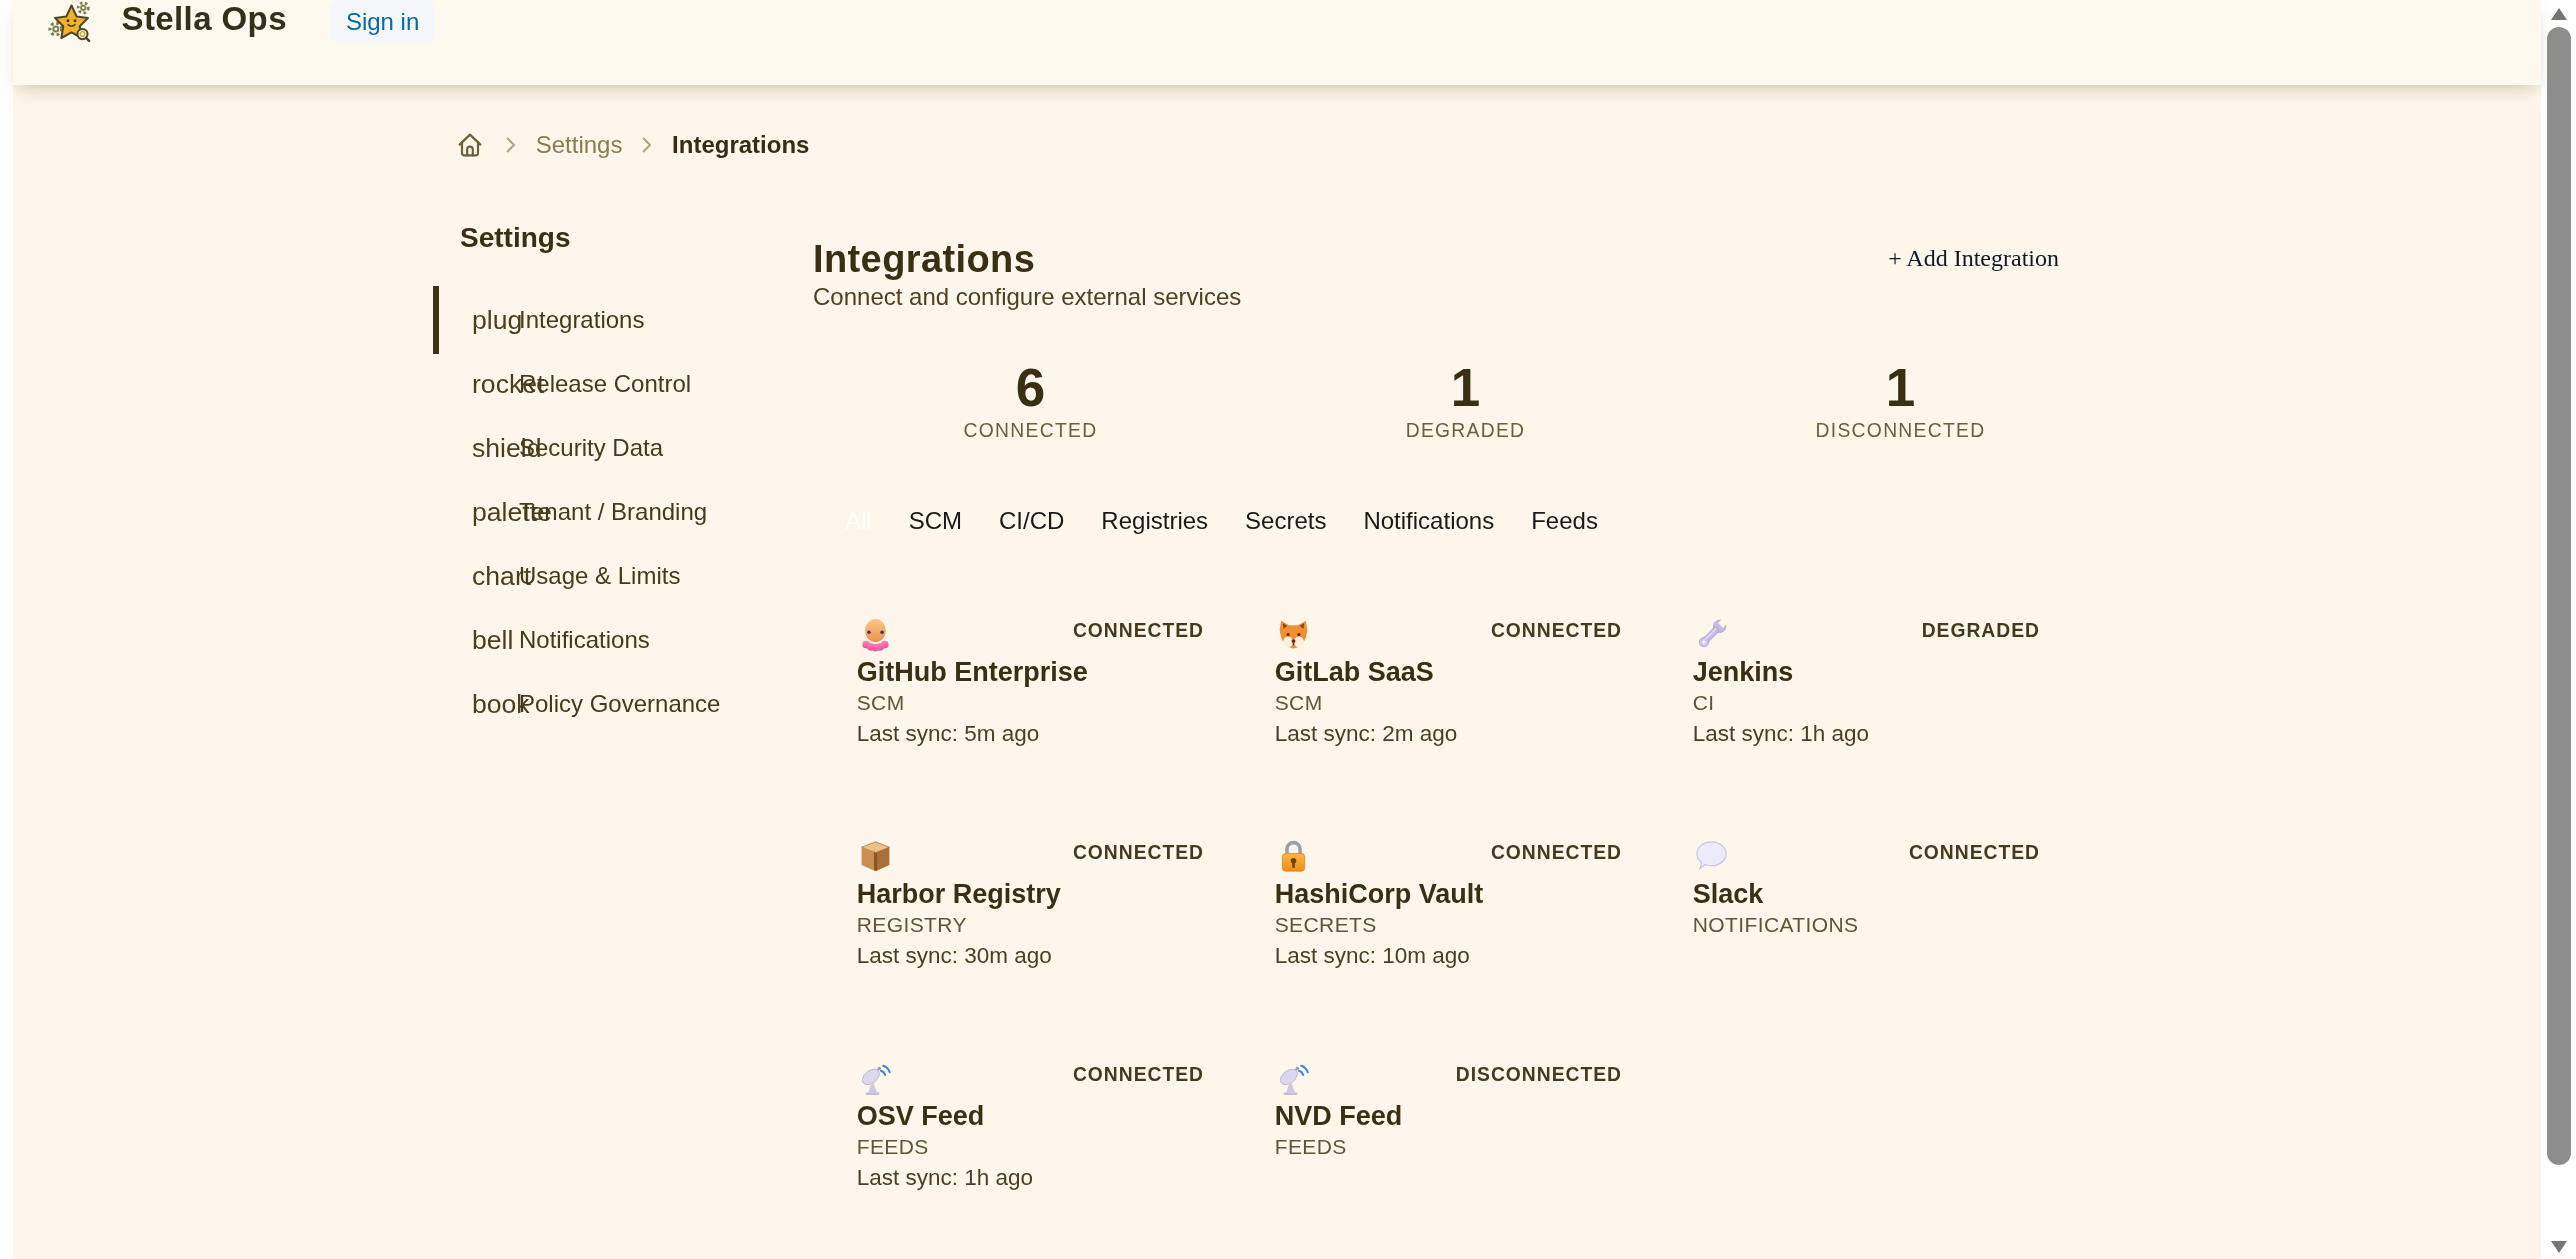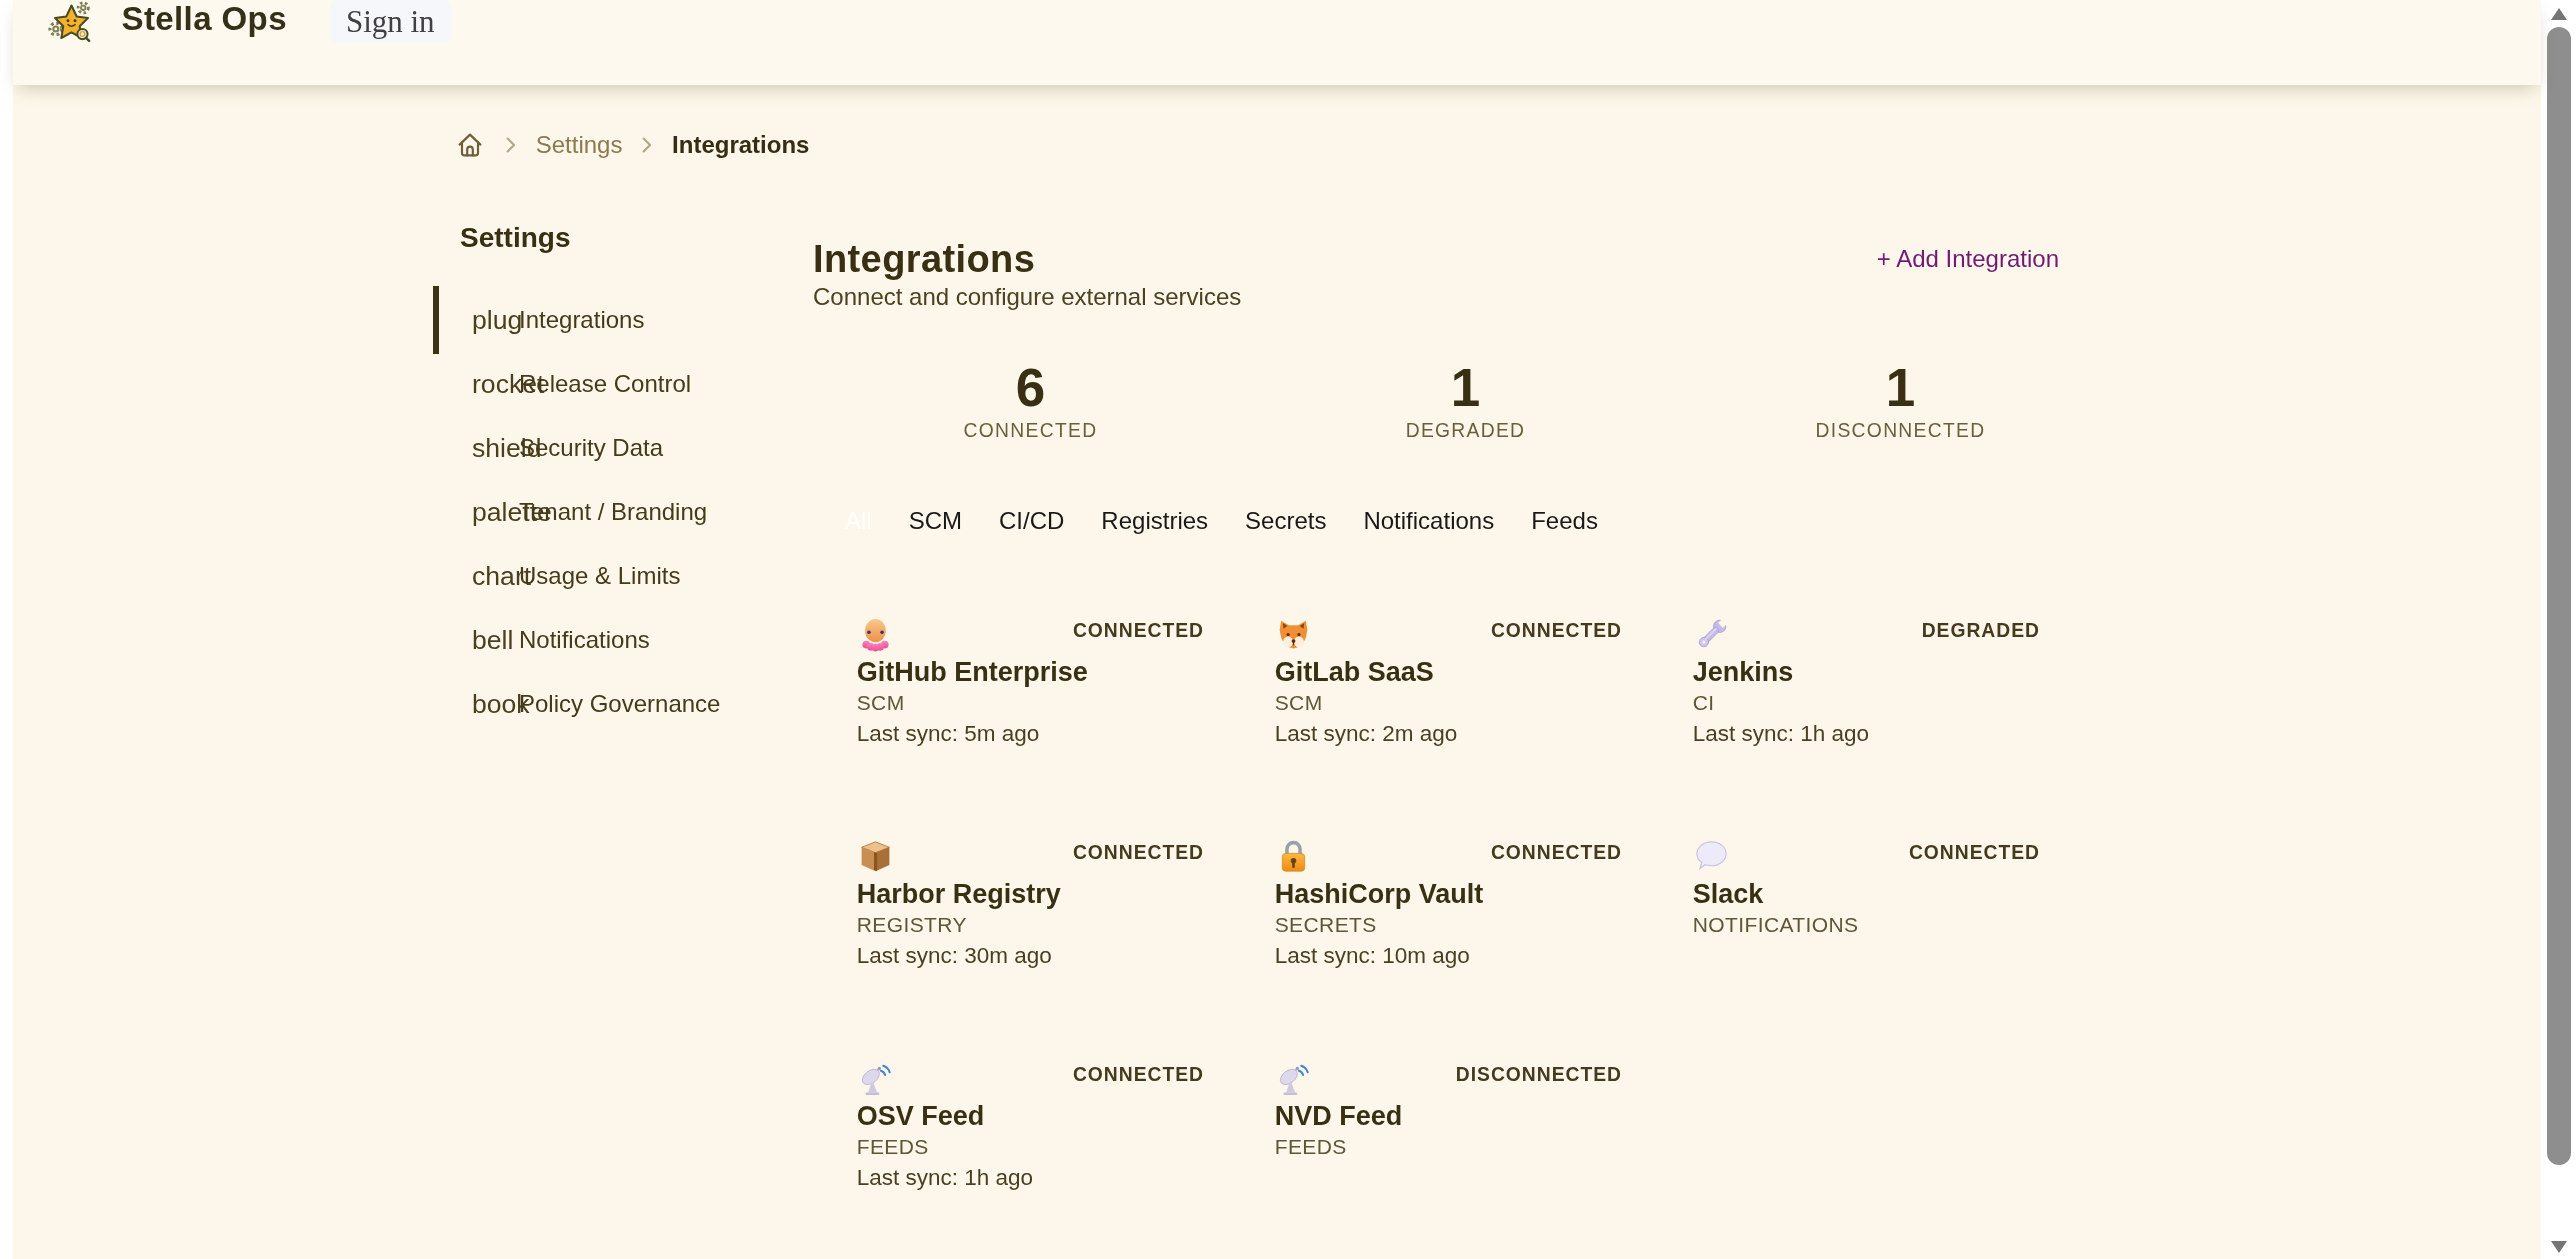--- a/index.html
+++ b/index.html
@@ -14,21 +14,21 @@
   
   .topbar{
     position:absolute;top:0;left:0;width:100%;height:85px;background:#fdf9ee;
     box-shadow:0 8px 16px -4.8px rgba(125,108,70,.35);
     display:flex;align-items:flex-start;box-sizing:border-box;padding-left:35px;z-index:5;gap:12px;
   }
   .logo-svg{width:47px;height:47px;flex:0 0 auto;}
   .app-title{font-size:33px;font-weight:700;color:#35301a;margin-left:14.5px;letter-spacing:0.4px;}
   .signin{
     margin-left:31px;height:43px;padding:0 16px;background:#f5f7fa;border:none;border-radius:8px;
-    font-family:Liberation Serif, serif;font-size:31px;color:#404040;cursor:pointer;
+    font-family:Liberation Sans, sans-serif;font-size:24px;color:#0369a1;cursor:pointer;
   }
 
   
   .breadcrumb{position:absolute;top:129px;left:441px;display:flex;align-items:center;gap:16px;font-size:24px;}
   .crumb-home{width:32px;height:32px;cursor:pointer;}
   .crumb-sep{width:17.7px;height:24px;}
   .crumb-link{color:#8a7b4e;cursor:pointer;}
   .crumb-current{color:#362d12;font-weight:700;}
 
   
@@ -37,22 +37,22 @@
   .side-items{margin-top:34px;}
   .side-item{position:relative;height:64px;cursor:pointer;padding-left:48px;}
   .side-item .iw{position:absolute;left:39px;top:50%;transform:translateY(-50%);font-size:26.6px;color:#4b3f1d;}
   .side-item .lb{position:absolute;left:86px;top:50%;transform:translateY(-50%);font-size:24px;color:#453a19;white-space:nowrap;}
   .side-item.active::before{content:"";position:absolute;left:0;top:-2.4px;height:68px;width:5.6px;background:#3c3214;}
 
   
   .main{position:absolute;left:800px;top:240px;width:1246px;}
   .page-title{margin:0;font-size:38px;font-weight:700;color:#393013;line-height:38px;letter-spacing:0.4px;}
   .page-sub{margin:4.8px 0 0 0;font-size:24px;color:#4c4120;line-height:28px;}
-  .add-btn{position:absolute;top:4.8px;right:0;background:none;border:none;font-family:Liberation Sans, sans-serif;
-           font-size:24px;color:#701a75;cursor:pointer;padding:0;}
+  .add-btn{position:absolute;top:4.8px;right:0;background:none;border:none;font-family:Liberation Serif, serif;
+           font-size:24px;color:#0f172a;cursor:pointer;padding:0;}
 
   .stats{margin-top:50px;display:grid;grid-template-columns:repeat(3,435px);}
   .stat{text-align:center;}
   .stat-value{font-size:53px;font-weight:700;color:#393013;line-height:53px;}
   .stat-label{margin-top:6.4px;font-size:19.3px;color:#6b5f3b;letter-spacing:1.3px;line-height:22.5px;}
 
   .tabs{margin-top:66px;display:flex;gap:37px;padding-left:32px;}
   .tab{background:none;border:none;padding:0;font-family:inherit;font-size:24px;line-height:24px;color:#191919;cursor:pointer;}
   .tab.active{color:#ffffff;}
 

